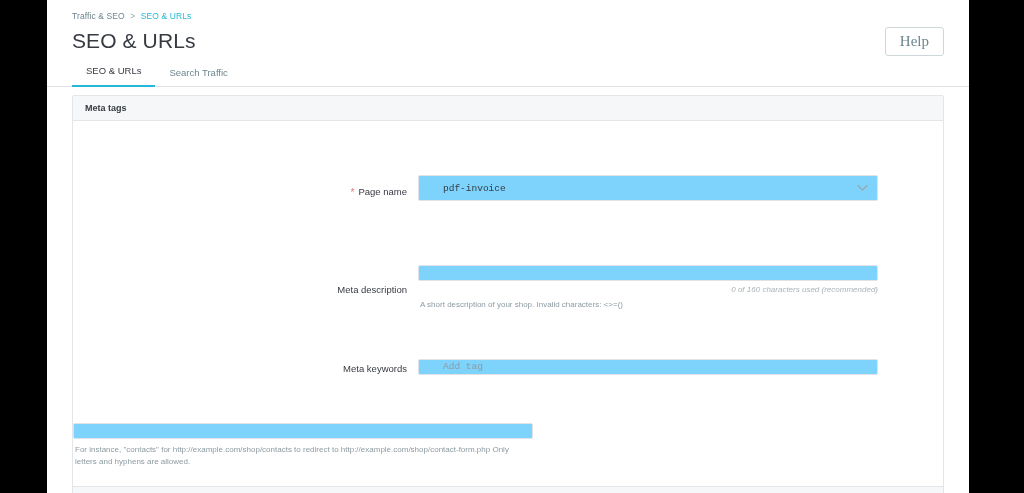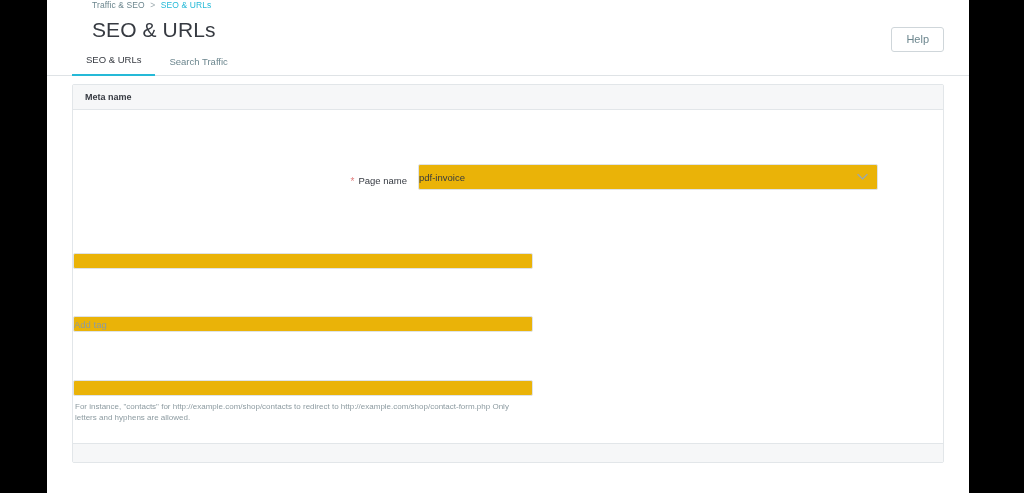--- a/index.html
+++ b/index.html
@@ -13,23 +13,22 @@
   #viewport {
     position: absolute;
     left: 47px; top: 0;
     width: 922px; height: 493px;
     background: #ffffff;
     overflow: hidden;
   }
   
   .page-header {
     position: relative;
-    padding: 0 25px 0 25px;
-    background: #ffffff;
-    margin-left: 20px;
+    padding: 11px 25px 0 25px;
+    background: #ffffff;
   }
   .breadcrumb {
     font-size: 8.5px;
     color: #6c868e;
     letter-spacing: .1px;
     padding-bottom: 2px;
   }
   .breadcrumb .crumb-sep { color: #9aa8ad; margin: 0 3px; }
   .breadcrumb .crumb-current { color: #25b9d7; }
   .page-title {
@@ -40,24 +39,25 @@
     margin: 5px 0 0 0;
     line-height: 1.2;
   }
   .help-btn {
     position: absolute;
     right: 25px; top: 27px;
     background: #ffffff;
     border: 1px solid #cfd6da;
     border-radius: 3px;
     color: #6c868e;
-    font-size: 11px;
+    font-size: 15px;
     padding: 6px 14px;
     cursor: pointer;
     line-height: 1;
+    font-family: Liberation Serif, serif;
   }
   
   .tabs {
     display: flex;
     align-items: flex-end;
     padding: 12px 25px 0 25px;
     border-bottom: 1px solid #dfe3e6;
     background: #ffffff;
     height: 34px;
   }
@@ -122,25 +122,25 @@
     position: relative;
     top: 1px;
   }
   .form-field { flex: 1 1 auto; max-width: 460px; }
 
   .inp {
     width: 100%;
     height: 26px;
     border: 1px solid #dfe3e6;
     border-radius: 2px;
-    background: #eab308;
+    background: #7dd3fc;
     font-size: 9.5px;
     color: #363a41;
-    padding: 0 0;
-    font-family: Liberation Sans, sans-serif;
+    padding: 0 24px;
+    font-family: Liberation Mono, monospace;
     outline: none;
   }
   .inp::placeholder { color: #8d9ba1; }
   .inp.tall { height: 16px; }
 
   .select-wrap { position: relative; }
   .select-wrap .chev {
     position: absolute;
     right: 10px; top: 50%;
     transform: translateY(-50%);
@@ -200,21 +200,21 @@
   </div>
 
   <div class="tabs">
     <div class="tab active">SEO &amp; URLs</div>
     <div class="tab">Search Traffic</div>
   </div>
 
   <div class="panel-wrap">
     <div class="panel">
 
-      <div class="panel-heading">Meta name</div>
+      <div class="panel-heading">Meta tags</div>
 
       <div class="panel-body">
 
         <div class="form-row">
           <div class="form-label">
             <span class="req-star">*</span><span>Page name</span>
           </div>
           <div class="form-field">
             <div class="select-wrap">
               <select class="inp">
@@ -228,28 +228,32 @@
             </div>
           </div>
         </div>
 
         <div class="spacer-lg"></div>
 
 
         <div class="spacer-md"></div>
 
         <div class="form-row">
+          <div class="form-label">Meta description</div>
           <div class="form-field">
             <input class="inp tall" type="text" value="" style="">
+            <div class="counter">0 of 160 characters used (recommended)</div>
+            <div class="help-text">A short description of your shop. Invalid characters: &lt;&gt;=()</div>
           </div>
         </div>
 
         <div class="spacer-md"></div>
 
         <div class="form-row">
+          <div class="form-label">Meta keywords</div>
           <div class="form-field">
             <input class="inp tall" type="text" placeholder="Add tag" style="">
           </div>
         </div>
 
         <div class="spacer-md"></div>
 
         <div class="form-row">
           <div class="form-field">
             <input class="inp tall" type="text" value="" style="">

